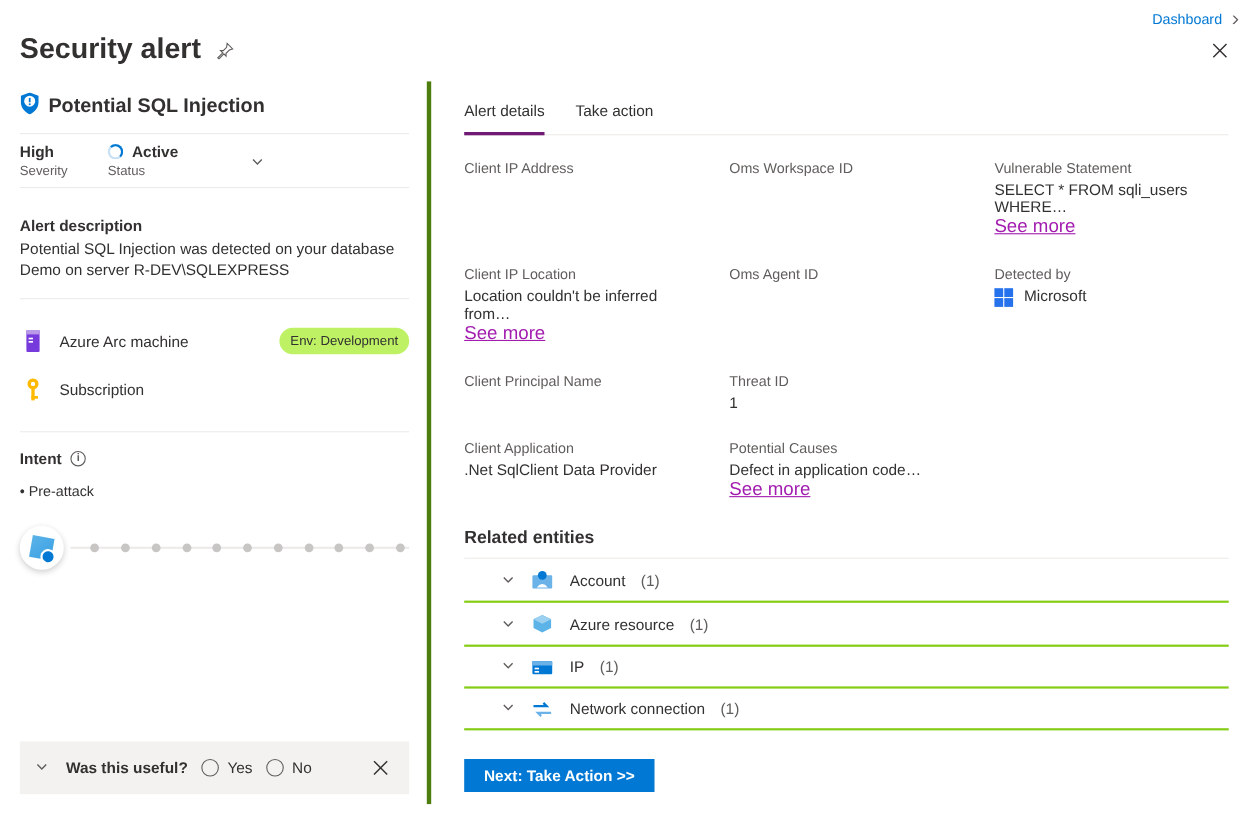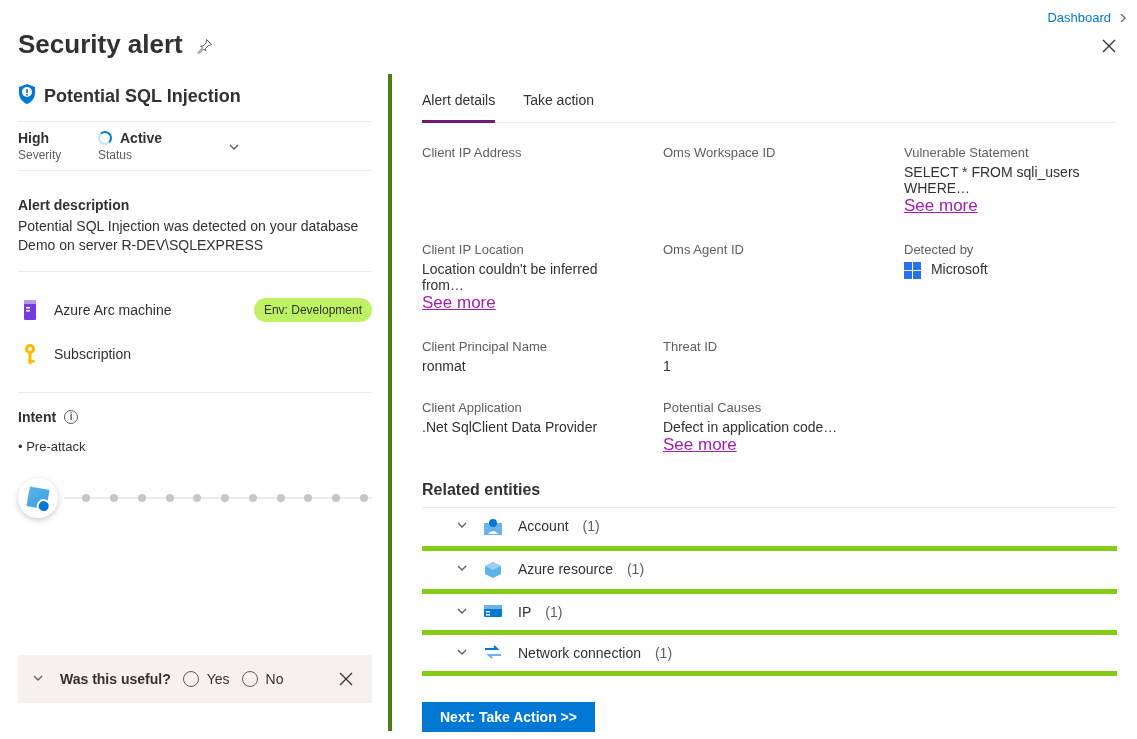--- a/index.html
+++ b/index.html
@@ -143,21 +143,21 @@
   }
   .tl-line {
     flex:1; height:2px; background:#edebe9; position:relative; margin-left:6px;
   }
   .tl-dot {
     position:absolute; top:-3px;
     width:8px; height:8px; border-radius:50%; background:#c8c6c4;
   }
   .feedback {
     margin-top: auto;
-    margin-bottom: 28px;
+    margin-bottom: 9px;
     background: #f3f2f1;
     display:flex; align-items:center;
     padding: 12px 14px;
     gap: 12px;
   }
   .feedback .chev-d { color:#605e5c; margin-right:4px; }
   .feedback-label { font-weight:600; }
   .radio {
     width:16px; height:16px; border:1.5px solid #605e5c; border-radius:50%;
     display:inline-block; margin-right:4px;
@@ -188,23 +188,23 @@
     display:inline-grid; grid-template-columns: 8px 8px; grid-template-rows:8px 8px; gap:1px;
     vertical-align: middle; margin-right:6px;
   }
   .ms-logo span:nth-child(1){background:#2672ec;}
   .ms-logo span:nth-child(2){background:#2672ec;}
   .ms-logo span:nth-child(3){background:#2672ec;}
   .ms-logo span:nth-child(4){background:#2672ec;}
   .related-h { font-size:16px; font-weight:600; margin: 26px 0 8px; }
   .related-sep{ border:none; border-top:1px solid #edebe9; margin:0; }
   .entity-row {
-    display:flex; align-items:flex-start; gap:14px;
+    display:flex; align-items:flex-end; gap:14px;
     padding: 10px 0 10px 34px;
-    border-bottom: 5px solid #84cc16;
+    border-bottom: 2px solid #84cc16;
   }
   .entity-row .chev-d { color:#605e5c; }
   .entity-icon { width:22px; display:flex; justify-content:center; }
   .next-btn {
     margin-top: 26px;
     display:inline-block;
     background:#0078d4; color:#fff;
     border:none; font-size:14px; font-weight:600;
     padding: 7px 18px; cursor:pointer;
     margin-bottom: 4px;
@@ -390,21 +390,20 @@
               <span></span>
               <span></span>
               <span></span>
             </span>
           <span>Microsoft</span>
         </div>
       </div>
 
       <div>
         <div class="field-label">Client Principal Name</div>
-        <div class="field-value">ronmat</div>
       </div>
       <div>
         <div class="field-label">Threat ID</div>
         <div class="field-value">1</div>
       </div>
       <div></div>
 
       <div>
         <div class="field-label">Client Application</div>
         <div class="field-value">.Net SqlClient Data Provider</div>

